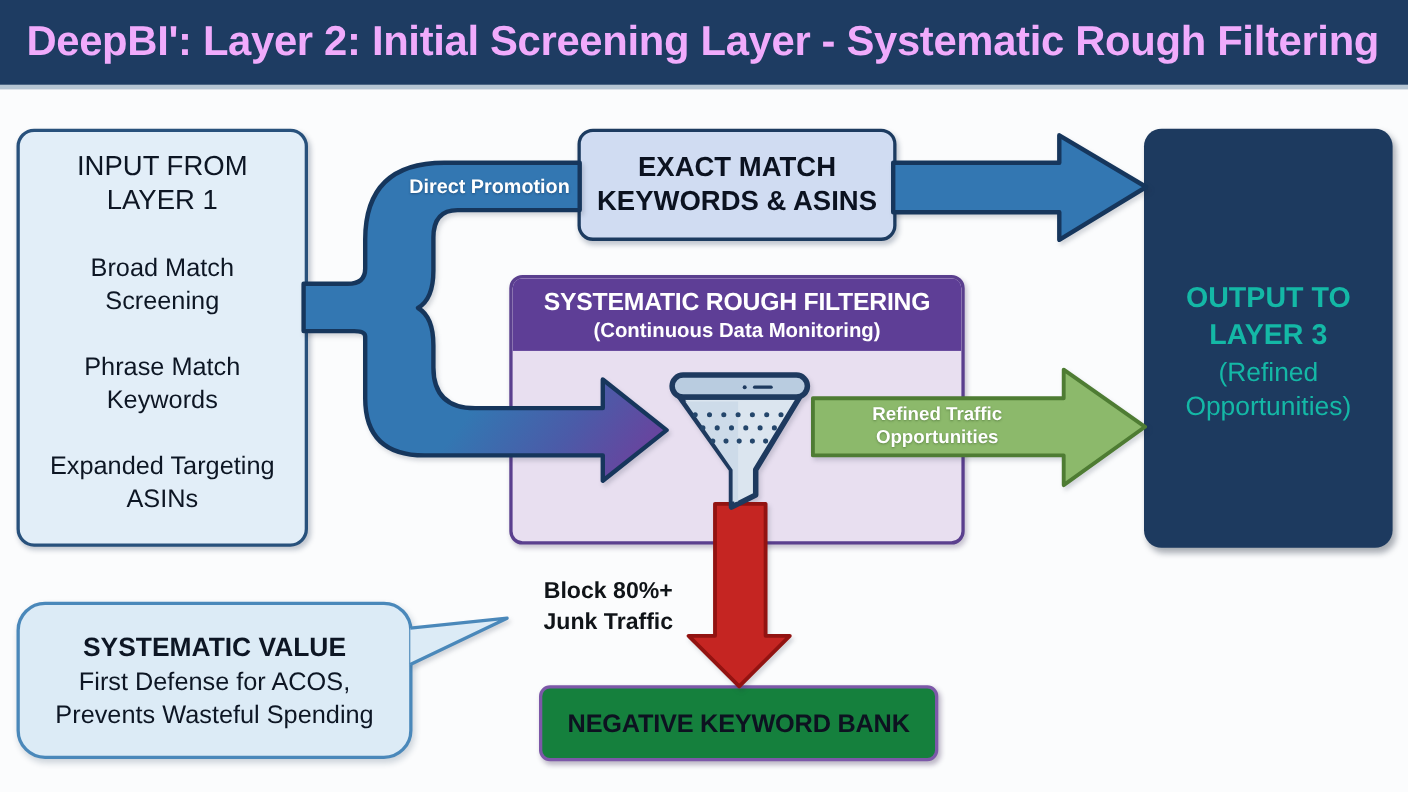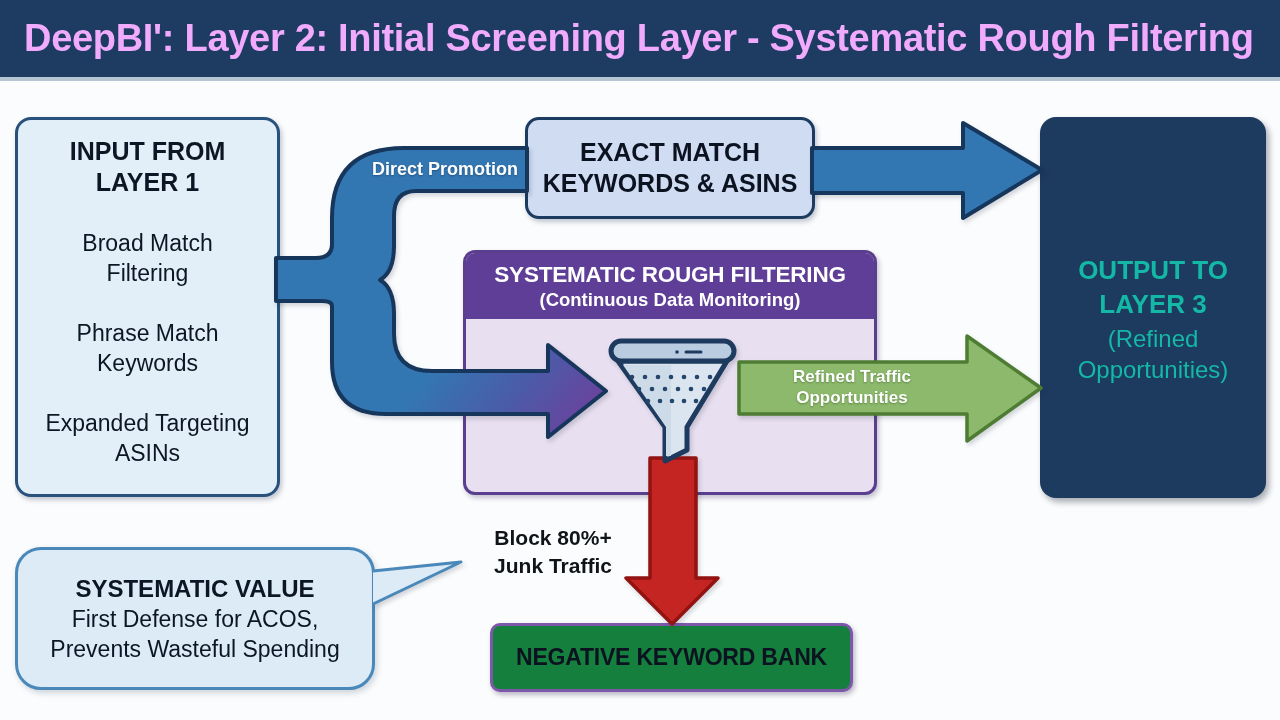--- a/index.html
+++ b/index.html
@@ -19,21 +19,21 @@
   }
   
   .box{position:absolute;box-sizing:border-box;z-index:1;}
   
   .input-box{
     left:15px;top:117px;width:265px;height:380px;
     background:#e2eef8;border:3px solid #28517c;border-radius:16px;
     box-shadow:2px 3px 5px rgba(20,40,70,.25);
     text-align:center;color:#0d1624;
   }
-  .input-box .bx-title{font-size:25px;font-weight:bold;line-height:31px;margin:16px auto 0;max-width:200px;}
+  .input-box .bx-title{font-size:25px;font-weight:normal;line-height:31px;margin:16px auto 0;max-width:200px;}
   .input-box .bx-item{font-size:23px;line-height:30px;margin:30px auto 0;max-width:215px;}
   
   .exact-box{
     left:525px;top:117px;width:290px;height:102px;
     background:#d0dcf2;border:3px solid #1c3b60;border-radius:14px;
     box-shadow:2px 3px 5px rgba(20,40,70,.25);
     display:flex;flex-direction:column;justify-content:center;align-items:center;
     color:#0b1220;font-size:25px;font-weight:bold;line-height:31px;text-align:center;
   }
   
@@ -103,21 +103,21 @@
 <body>
 
 <div class="canvas">
 
   <div class="header">
     <h1>DeepBI': Layer 2: Initial Screening Layer - Systematic Rough Filtering</h1>
   </div>
 
   <div class="box input-box">
     <div class="bx-title">INPUT FROM LAYER 1</div>
-    <div class="bx-item">Broad Match Filtering</div>
+    <div class="bx-item">Broad Match Screening</div>
     <div class="bx-item">Phrase Match Keywords</div>
     <div class="bx-item">Expanded Targeting ASINs</div>
   </div>
 
   <div class="box exact-box">
     <div>EXACT MATCH</div>
     <div>KEYWORDS &amp; ASINS</div>
   </div>
 
   <div class="box filter-box">

